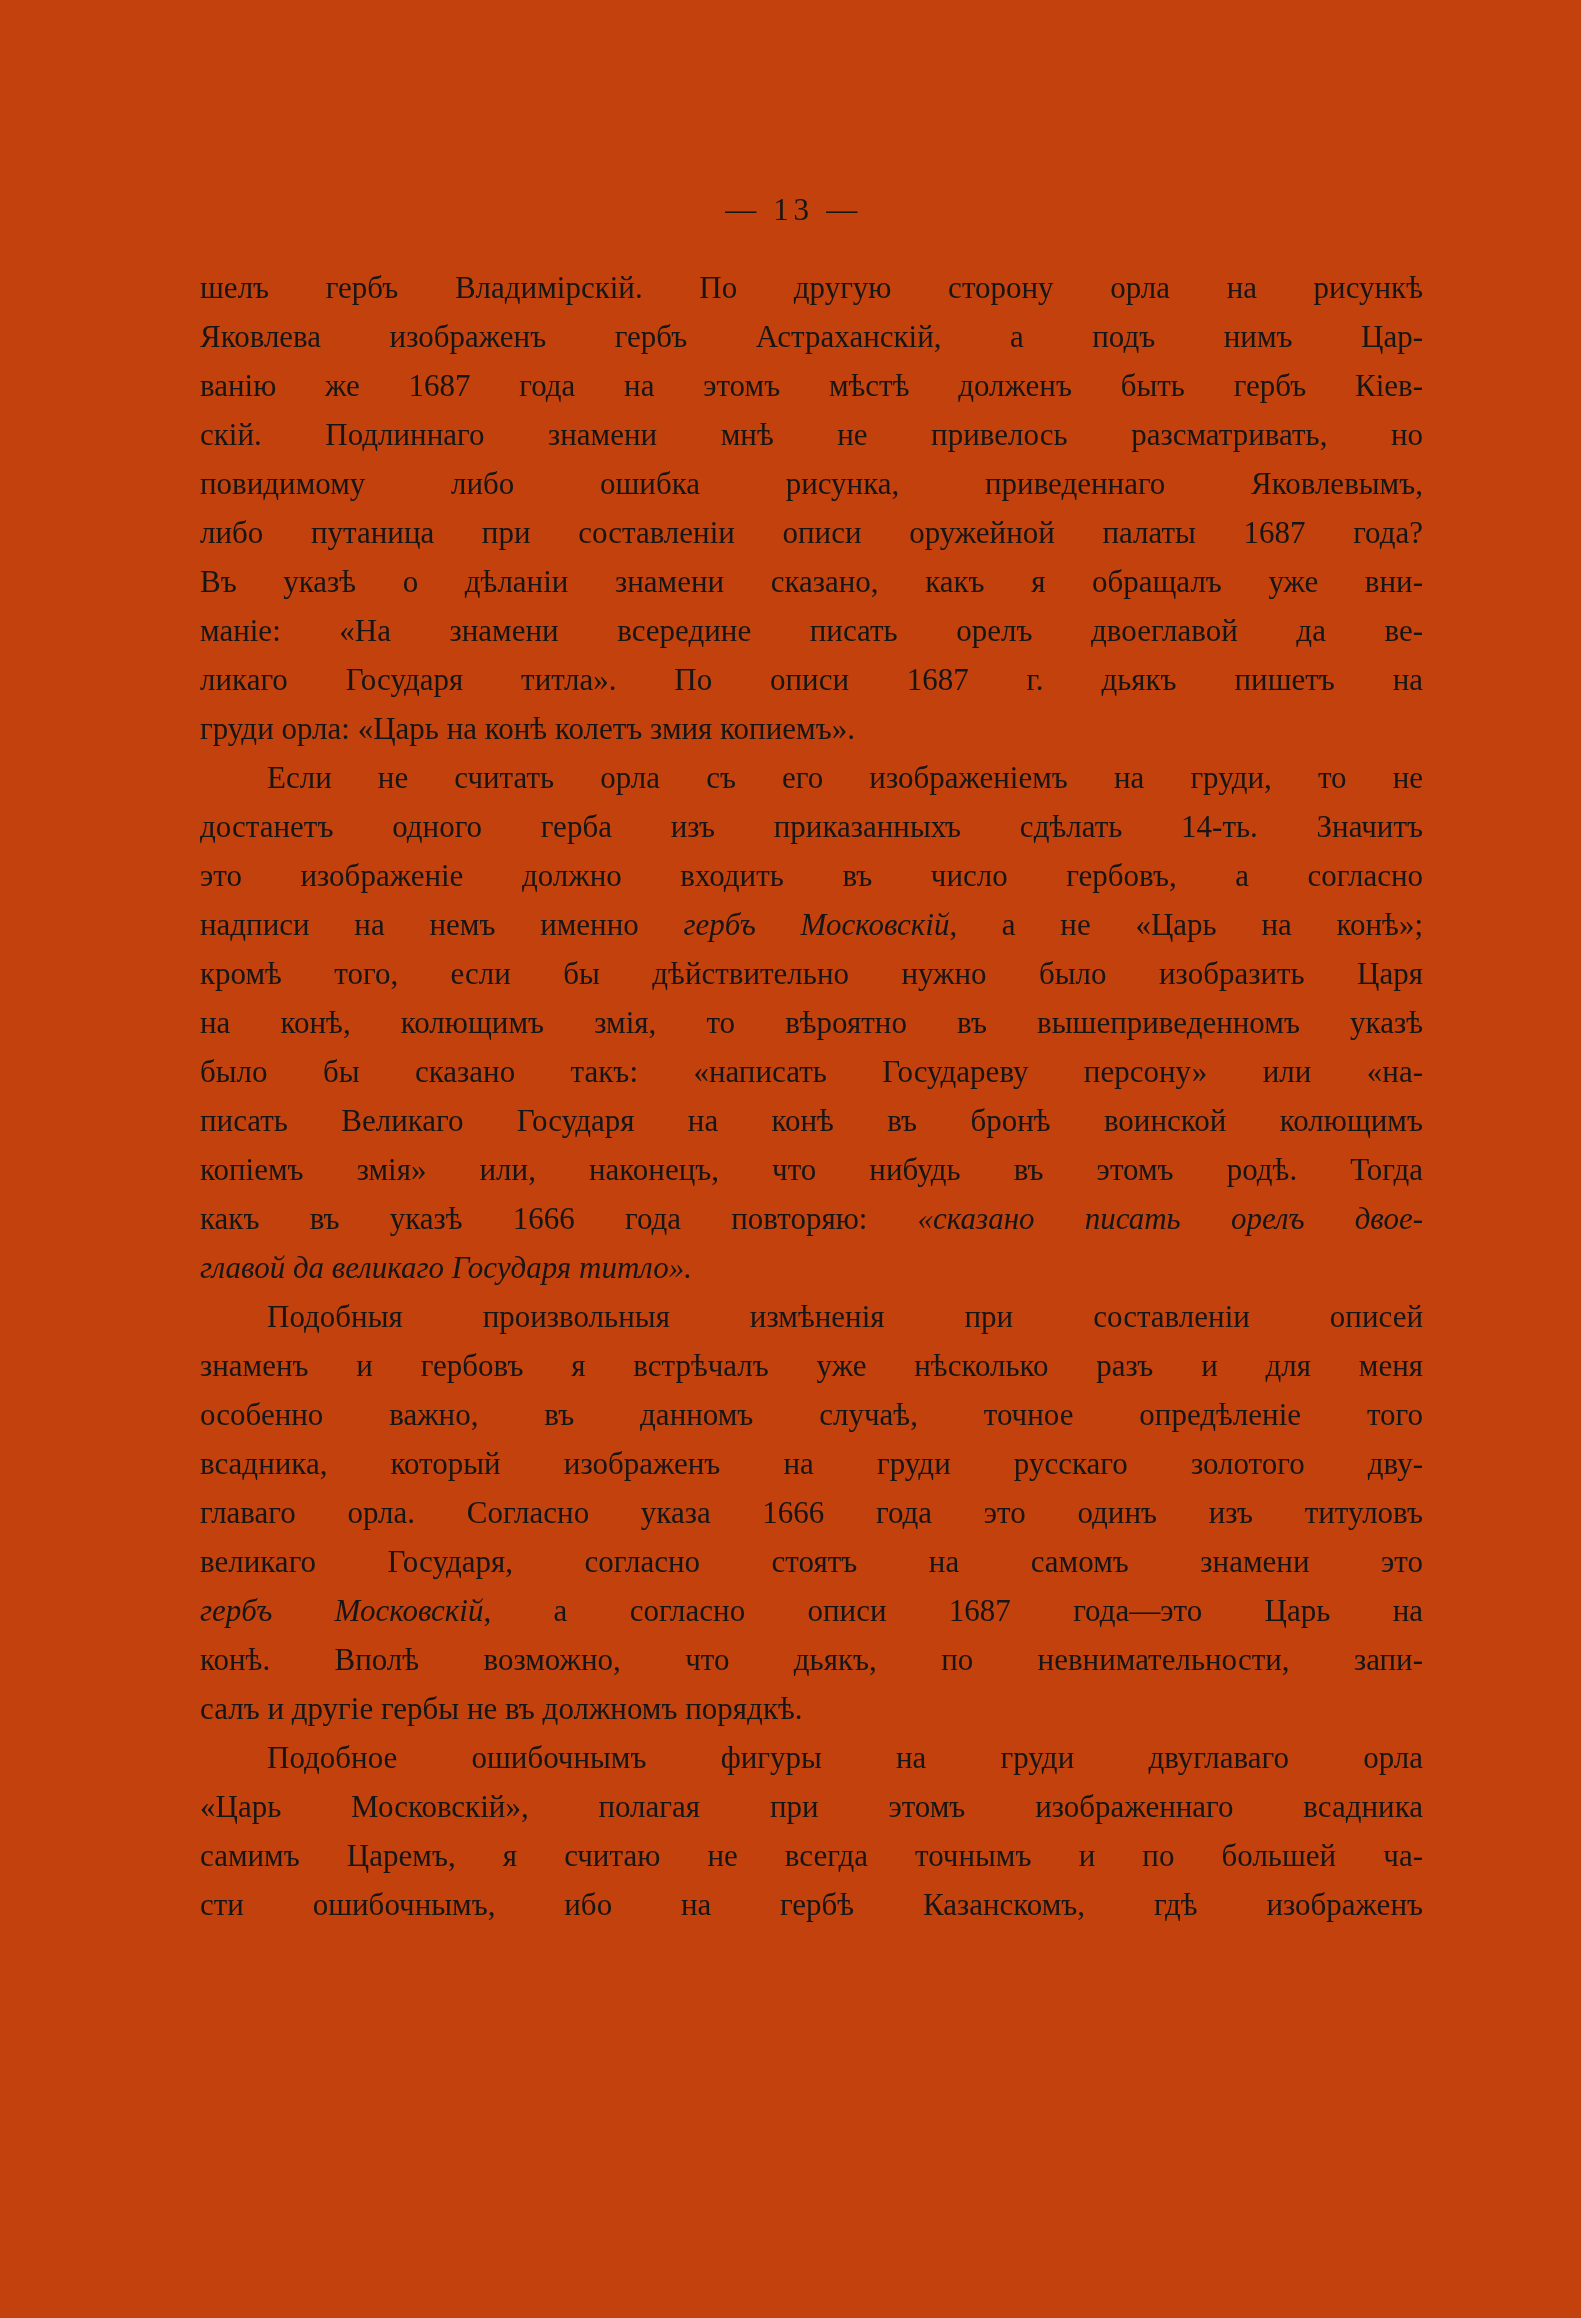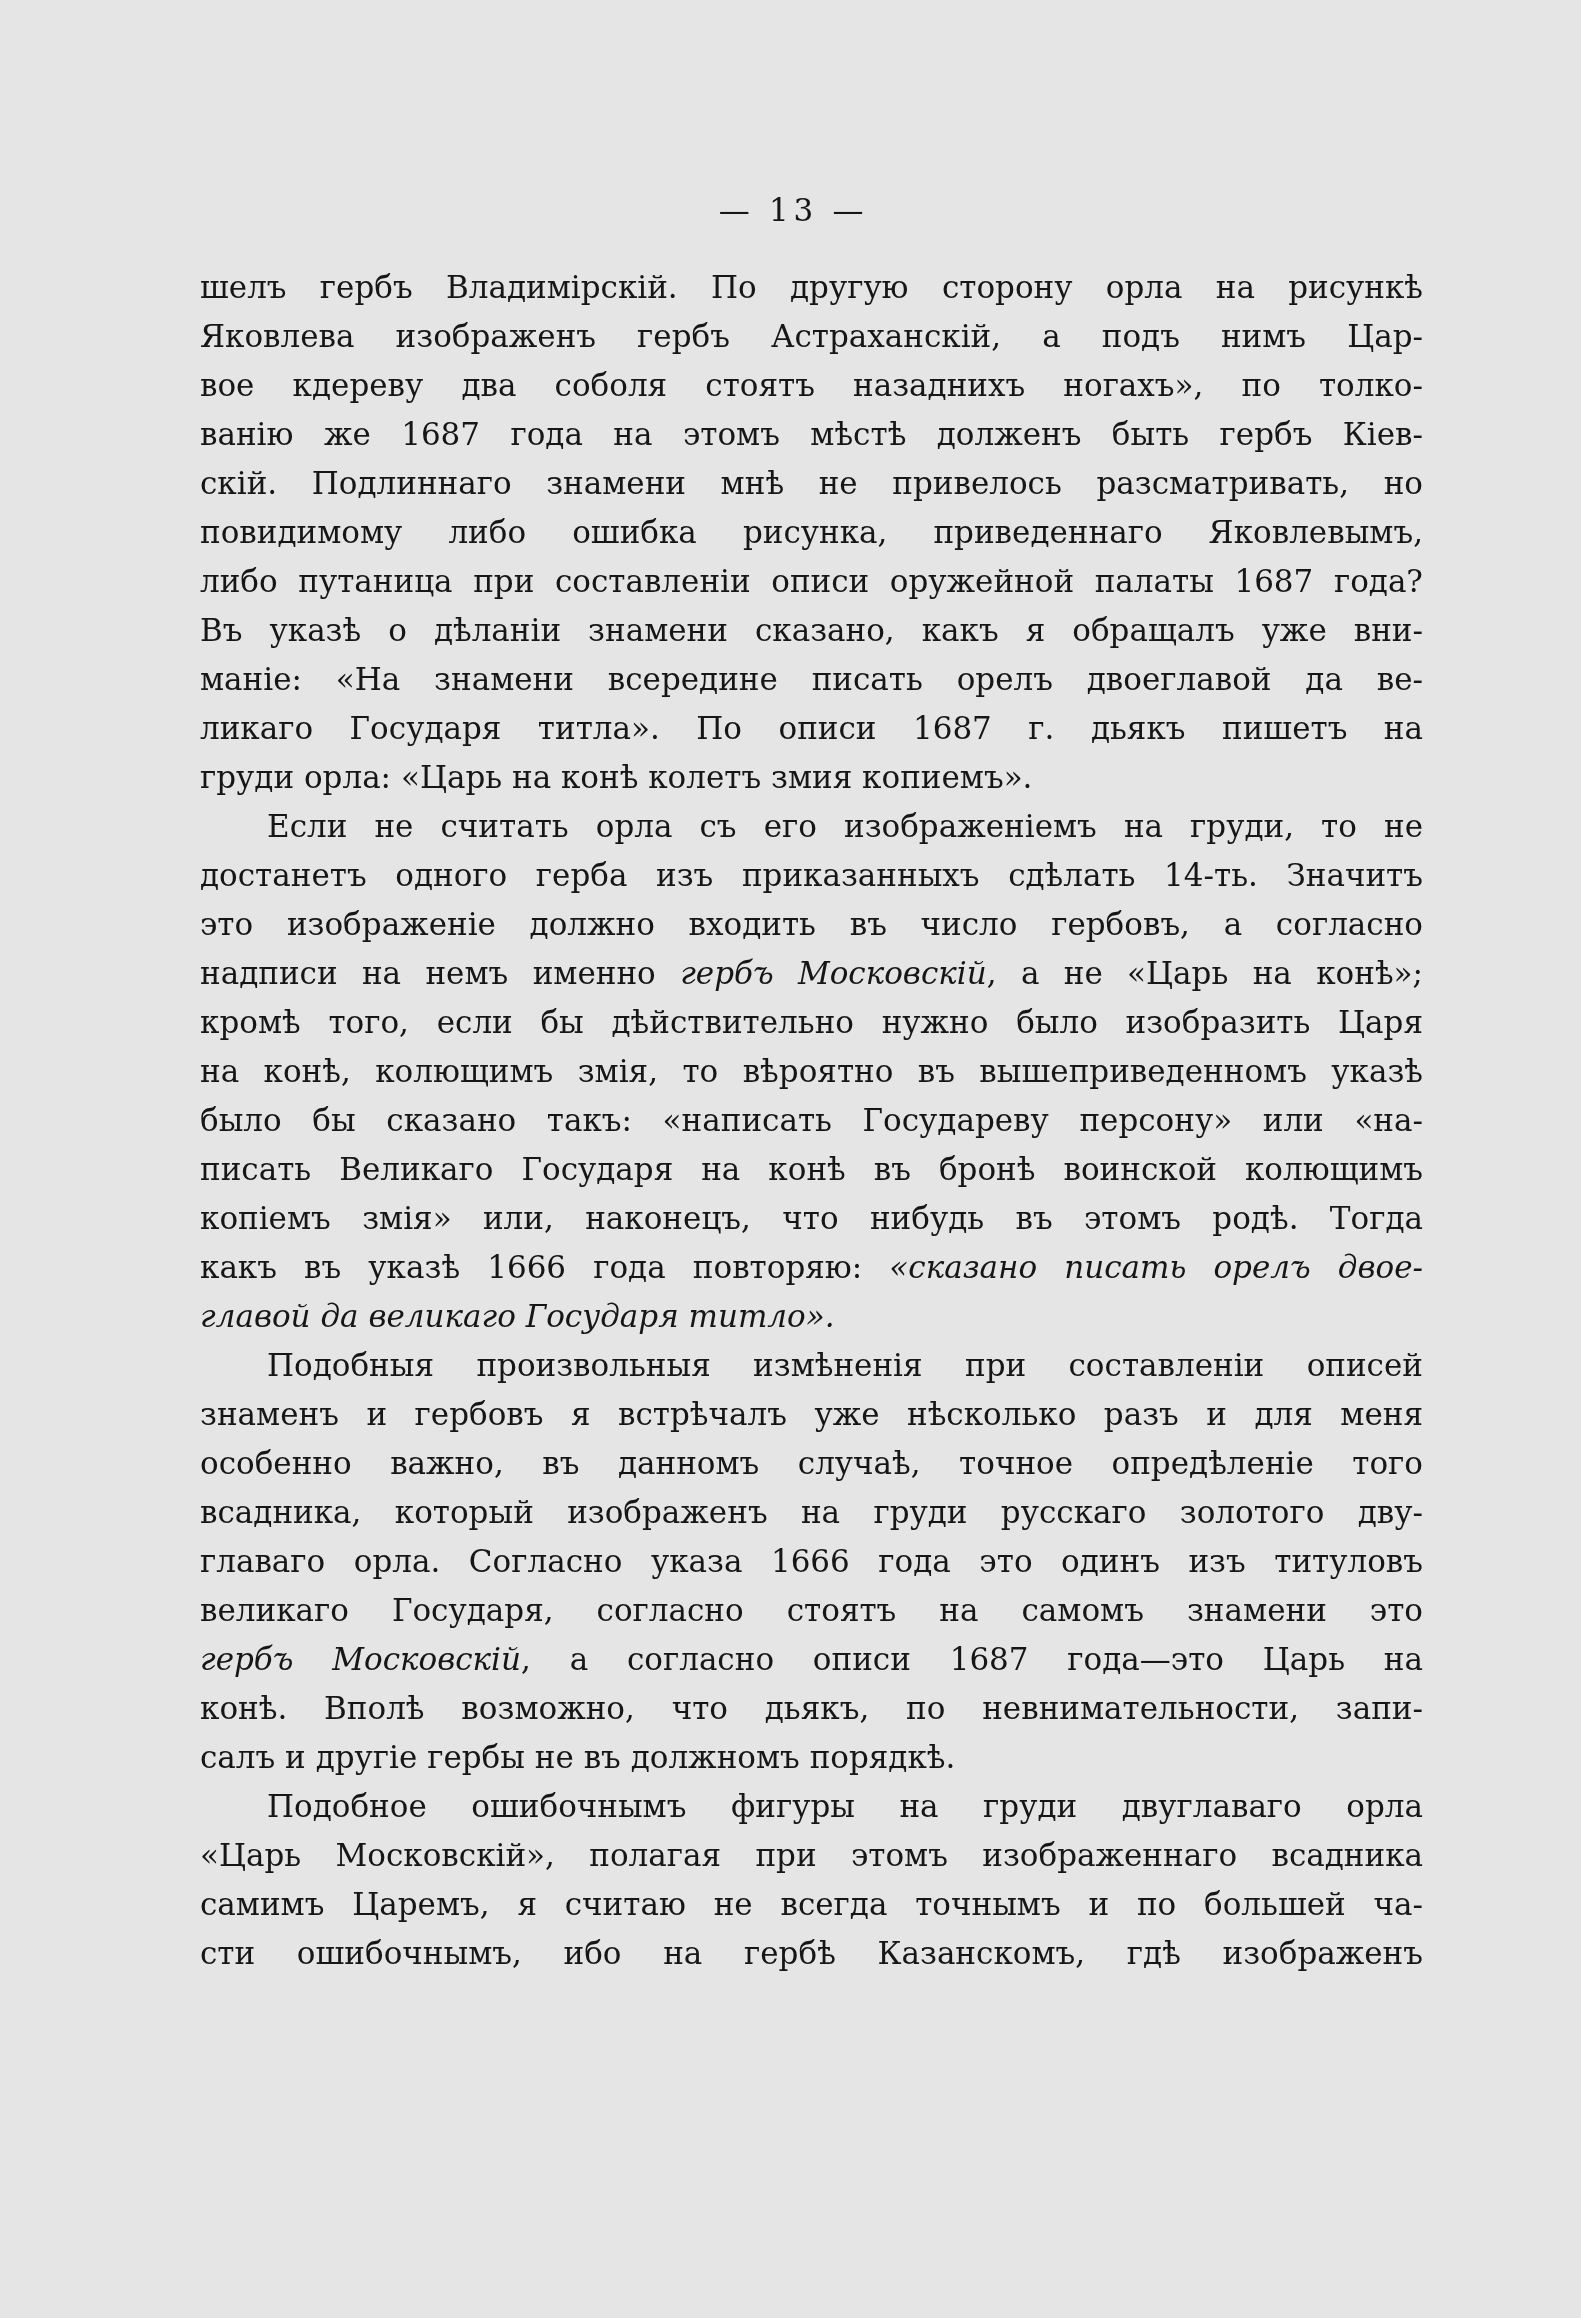--- a/index.html
+++ b/index.html
@@ -11,21 +11,22 @@
     height: 2319px;
     background: #fdfdfd;
     font-family: "DejaVu Serif", "Liberation Serif", serif;
     color: #161616;
     position: relative;
     overflow: hidden;
   }
   .page {
     position: absolute;
     inset: 0;
-    background: #e5e5e5;
+    background: #c2410c;
+    font-family: Liberation Serif, serif;
   }
   .page-header {
     position: absolute;
     top: 192px;
     left: 182px;
     width: 1223px;
     text-align: center;
     font-size: 31px;
     letter-spacing: 4.7px;
     color: #161616;
@@ -54,21 +55,20 @@
   }
 </style>
 </head>
 <body>
 
 <div class="page">
   <div class="page-header">— 13 —</div>
   <div class="page-text">
       <div class="line"><span>шелъ гербъ Владимірскій. По другую сторону орла на рисункѣ</span></div>
       <div class="line"><span>Яковлева изображенъ гербъ Астраханскій, а подъ нимъ Цар-</span></div>
-      <div class="line"><span>вое кдереву два соболя стоятъ назаднихъ ногахъ», по толко-</span></div>
       <div class="line"><span>ванію же 1687 года на этомъ мѣстѣ долженъ быть гербъ Кіев-</span></div>
       <div class="line"><span>скій. Подлиннаго знамени мнѣ не привелось разсматривать, но</span></div>
       <div class="line"><span>повидимому либо ошибка рисунка, приведеннаго Яковлевымъ,</span></div>
       <div class="line"><span>либо путаница при составленіи описи оружейной палаты 1687 года?</span></div>
       <div class="line"><span>Въ указѣ о дѣланіи знамени сказано, какъ я обращалъ уже вни-</span></div>
       <div class="line"><span>маніе: «На знамени всередине писать орелъ двоеглавой да ве-</span></div>
       <div class="line"><span>ликаго Государя титла». По описи 1687 г. дьякъ пишетъ на</span></div>
       <div class="line endline"><span>груди орла: «Царь на конѣ колетъ змия копиемъ».</span></div>
       <div class="line indent"><span>Если не считать орла съ его изображеніемъ на груди, то не</span></div>
       <div class="line"><span>достанетъ одного герба изъ приказанныхъ сдѣлать 14-ть. Значитъ</span></div>

